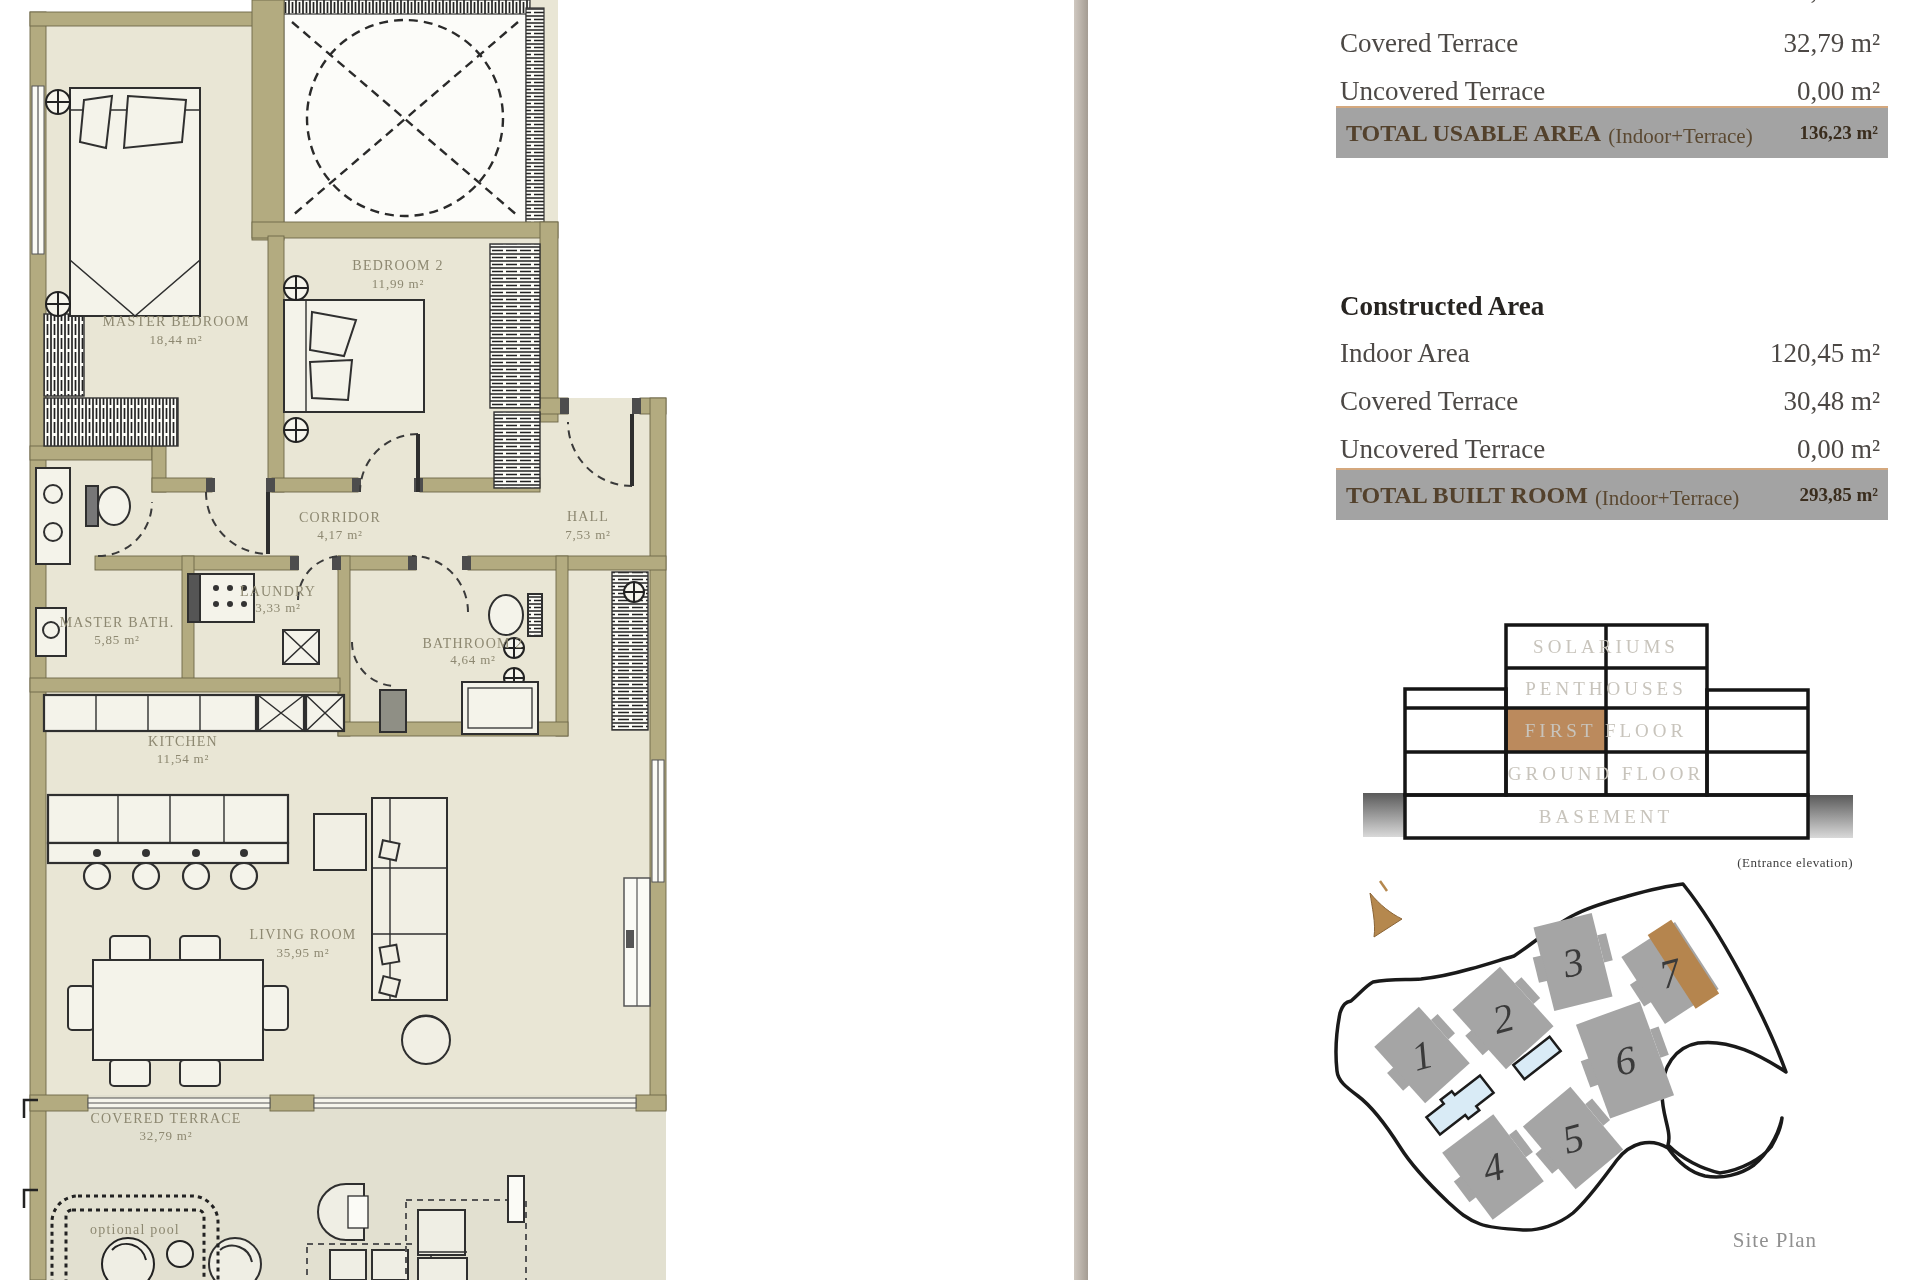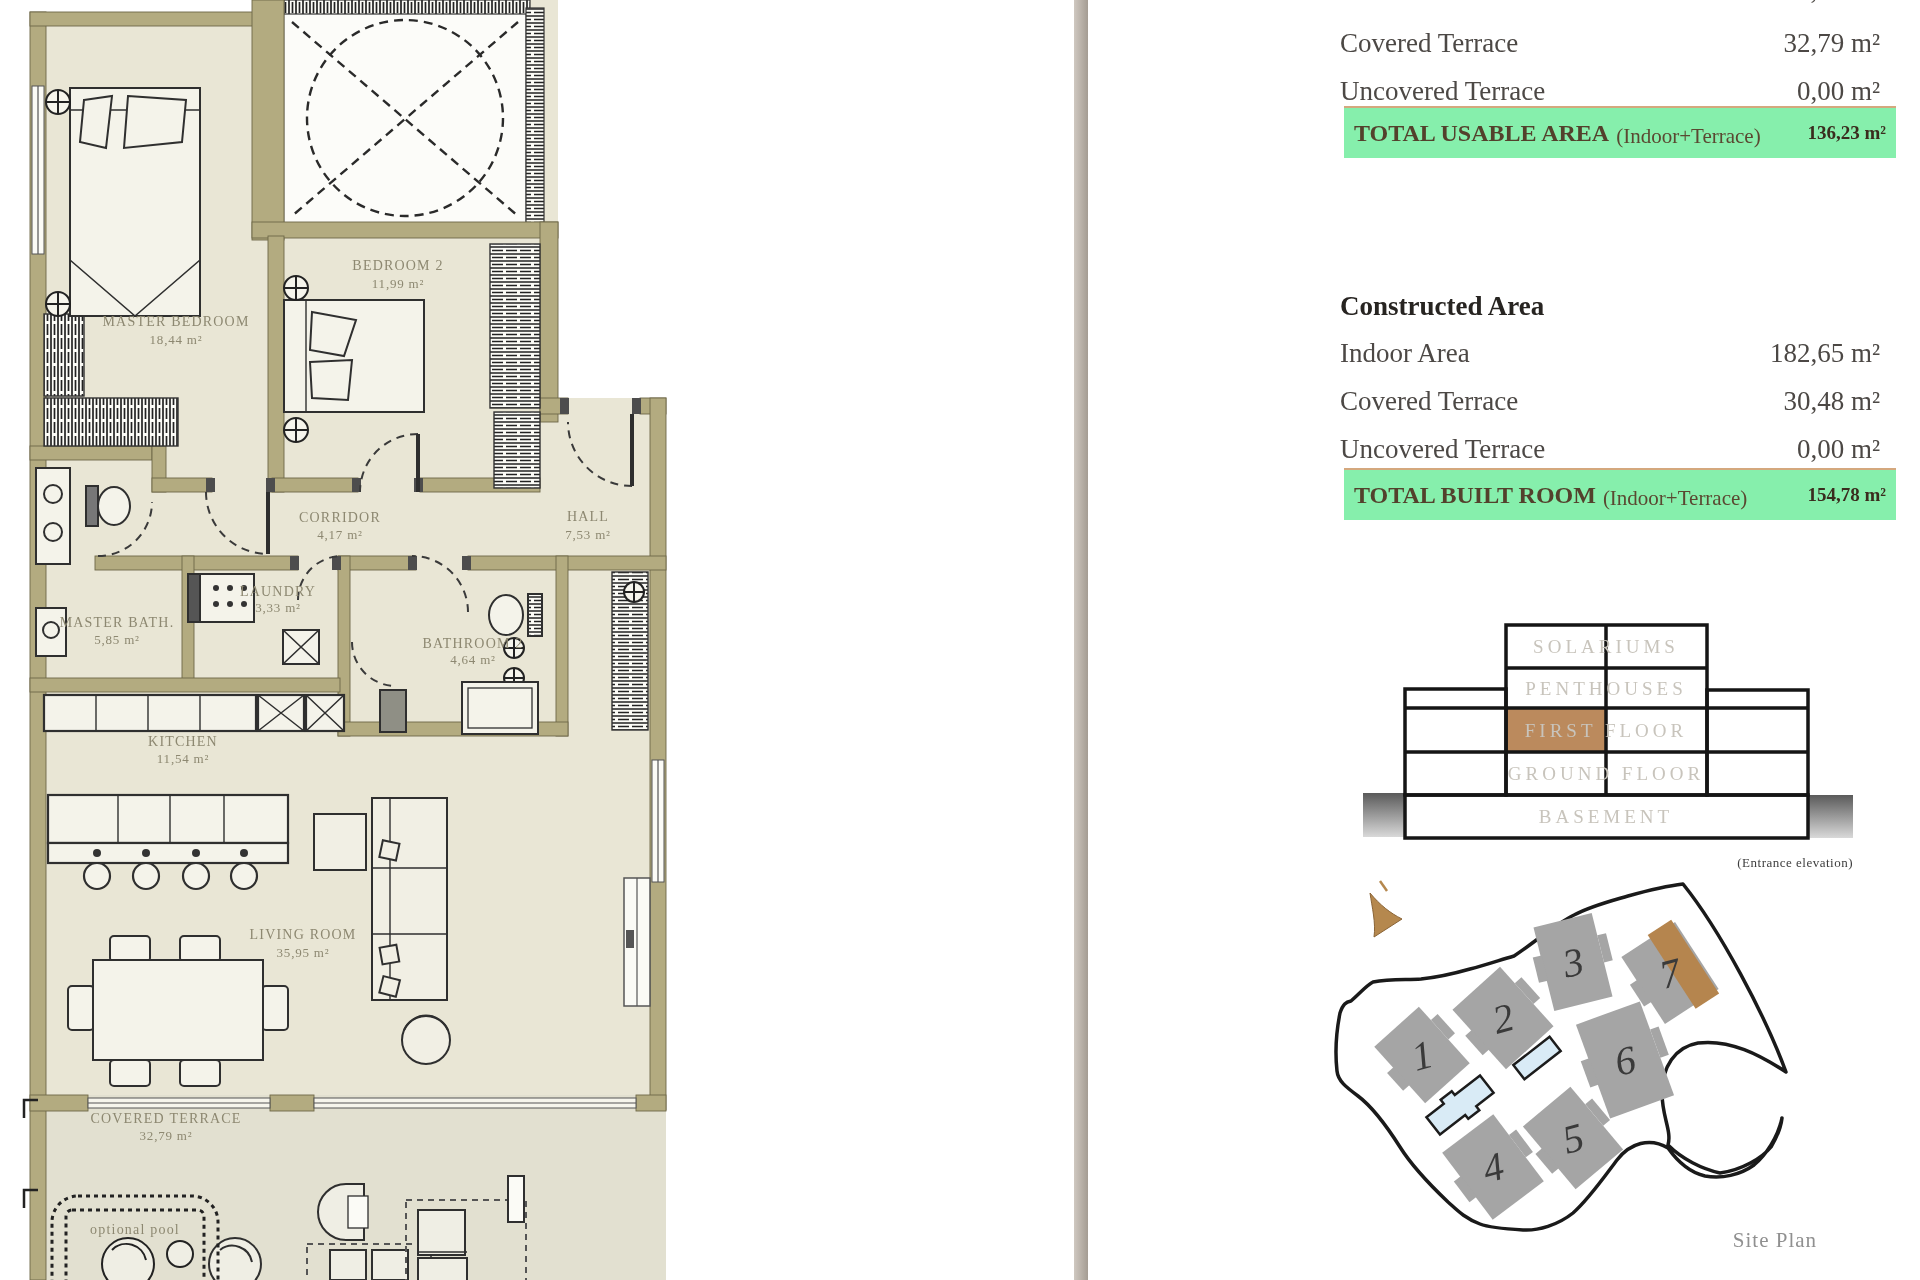--- a/index.html
+++ b/index.html
@@ -7,22 +7,22 @@
         font-family:"Liberation Serif", "DejaVu Serif", serif;}
   
   .separator{position:absolute;left:1074px;top:0;width:14px;height:1280px;
              background:linear-gradient(90deg,#cfc8c0,#a49c93);}
   
   .areas{position:absolute;left:1332px;top:0;width:552px;height:560px;}
   .arow{position:absolute;left:0;width:552px;height:34px;display:flex;
         justify-content:space-between;align-items:center;font-size:27px;color:#4c4845;}
   .arow .lbl{padding-left:8px;}
   .arow .val{padding-right:4px;}
-  .total{position:absolute;left:12px;width:552px;height:50px;display:flex;align-items:center;
-         background:#86efac;border-top:2px solid #d4a87e;}
+  .total{position:absolute;left:4px;width:552px;height:50px;display:flex;align-items:center;
+         background:#a3a3a3;border-top:2px solid #d4a87e;}
   .total .lbl{font-weight:bold;font-size:24px;color:#53412c;padding-left:10px;white-space:nowrap;}
   .total .sub{font-size:21px;color:#5a4831;margin-left:7px;padding-top:7px;white-space:nowrap;}
   .total .val{margin-left:auto;font-weight:bold;font-size:19px;color:#3a2d1e;padding-right:10px;}
   .sect-title{position:absolute;left:8px;font-size:27px;font-weight:bold;color:#272421;}
   
   text{font-family:"Liberation Serif","DejaVu Serif",serif;}
   .fp-label{fill:#8d8871;font-size:14px;letter-spacing:1.2px;text-anchor:middle;}
   .fp-area{fill:#8d8871;font-size:13px;letter-spacing:.8px;text-anchor:middle;}
   .elev-label{fill:#c8c4bc;font-size:19px;letter-spacing:4px;text-anchor:middle;}
   .elev-caption{fill:#3d3d3d;font-size:13px;text-anchor:end;letter-spacing:.5px;}
@@ -324,34 +324,34 @@
     </div>
     <div class="total" style="top:106px">
       <span class="lbl">TOTAL USABLE AREA</span>
       <span class="sub">(Indoor+Terrace)</span>
       <span class="val">136,23 m²</span>
     </div>
 
     <div class="sect-title" style="top:291px">Constructed Area</div>
     <div class="arow" style="top:336px">
       <span class="lbl">Indoor Area</span>
-      <span class="val">182,65 m²</span>
+      <span class="val">120,45 m²</span>
     </div>
     <div class="arow" style="top:384px">
       <span class="lbl">Covered Terrace</span>
       <span class="val">30,48 m²</span>
     </div>
     <div class="arow" style="top:432px">
       <span class="lbl">Uncovered Terrace</span>
       <span class="val">0,00 m²</span>
     </div>
     <div class="total" style="top:468px">
       <span class="lbl">TOTAL BUILT ROOM</span>
       <span class="sub">(Indoor+Terrace)</span>
-      <span class="val">154,78 m²</span>
+      <span class="val">293,85 m²</span>
     </div>
   </div>
 
   <svg width="520" height="265" viewBox="0 0 520 265" style="position:absolute;left:1350px;top:615px;">
     <defs>
       <linearGradient id="gr" x1="0" y1="0" x2="0" y2="1">
         <stop offset="0" stop-color="#5a5a5a"></stop>
           <stop offset="1" stop-color="#d9d9d9"></stop>
       </linearGradient>
     </defs>

